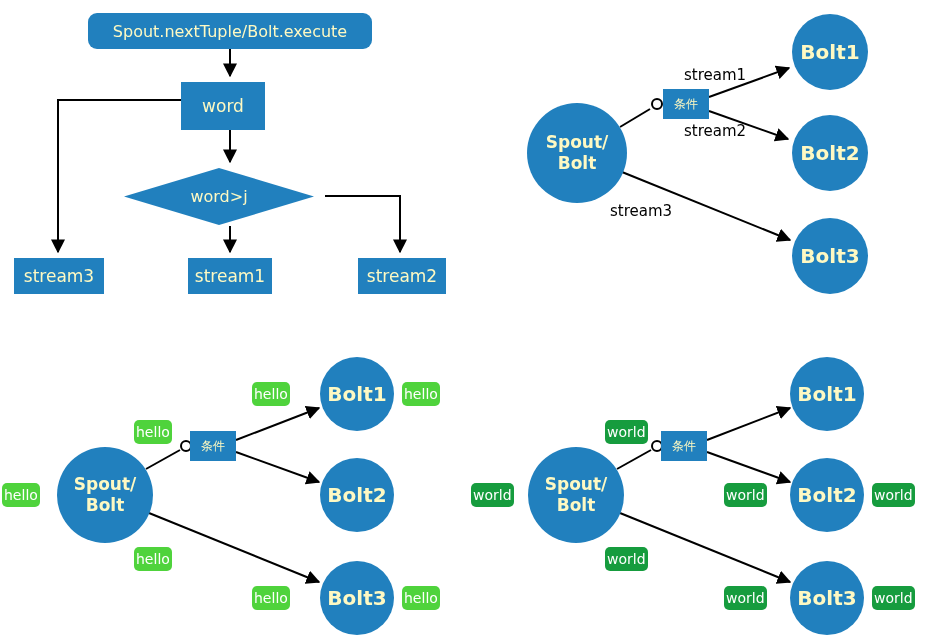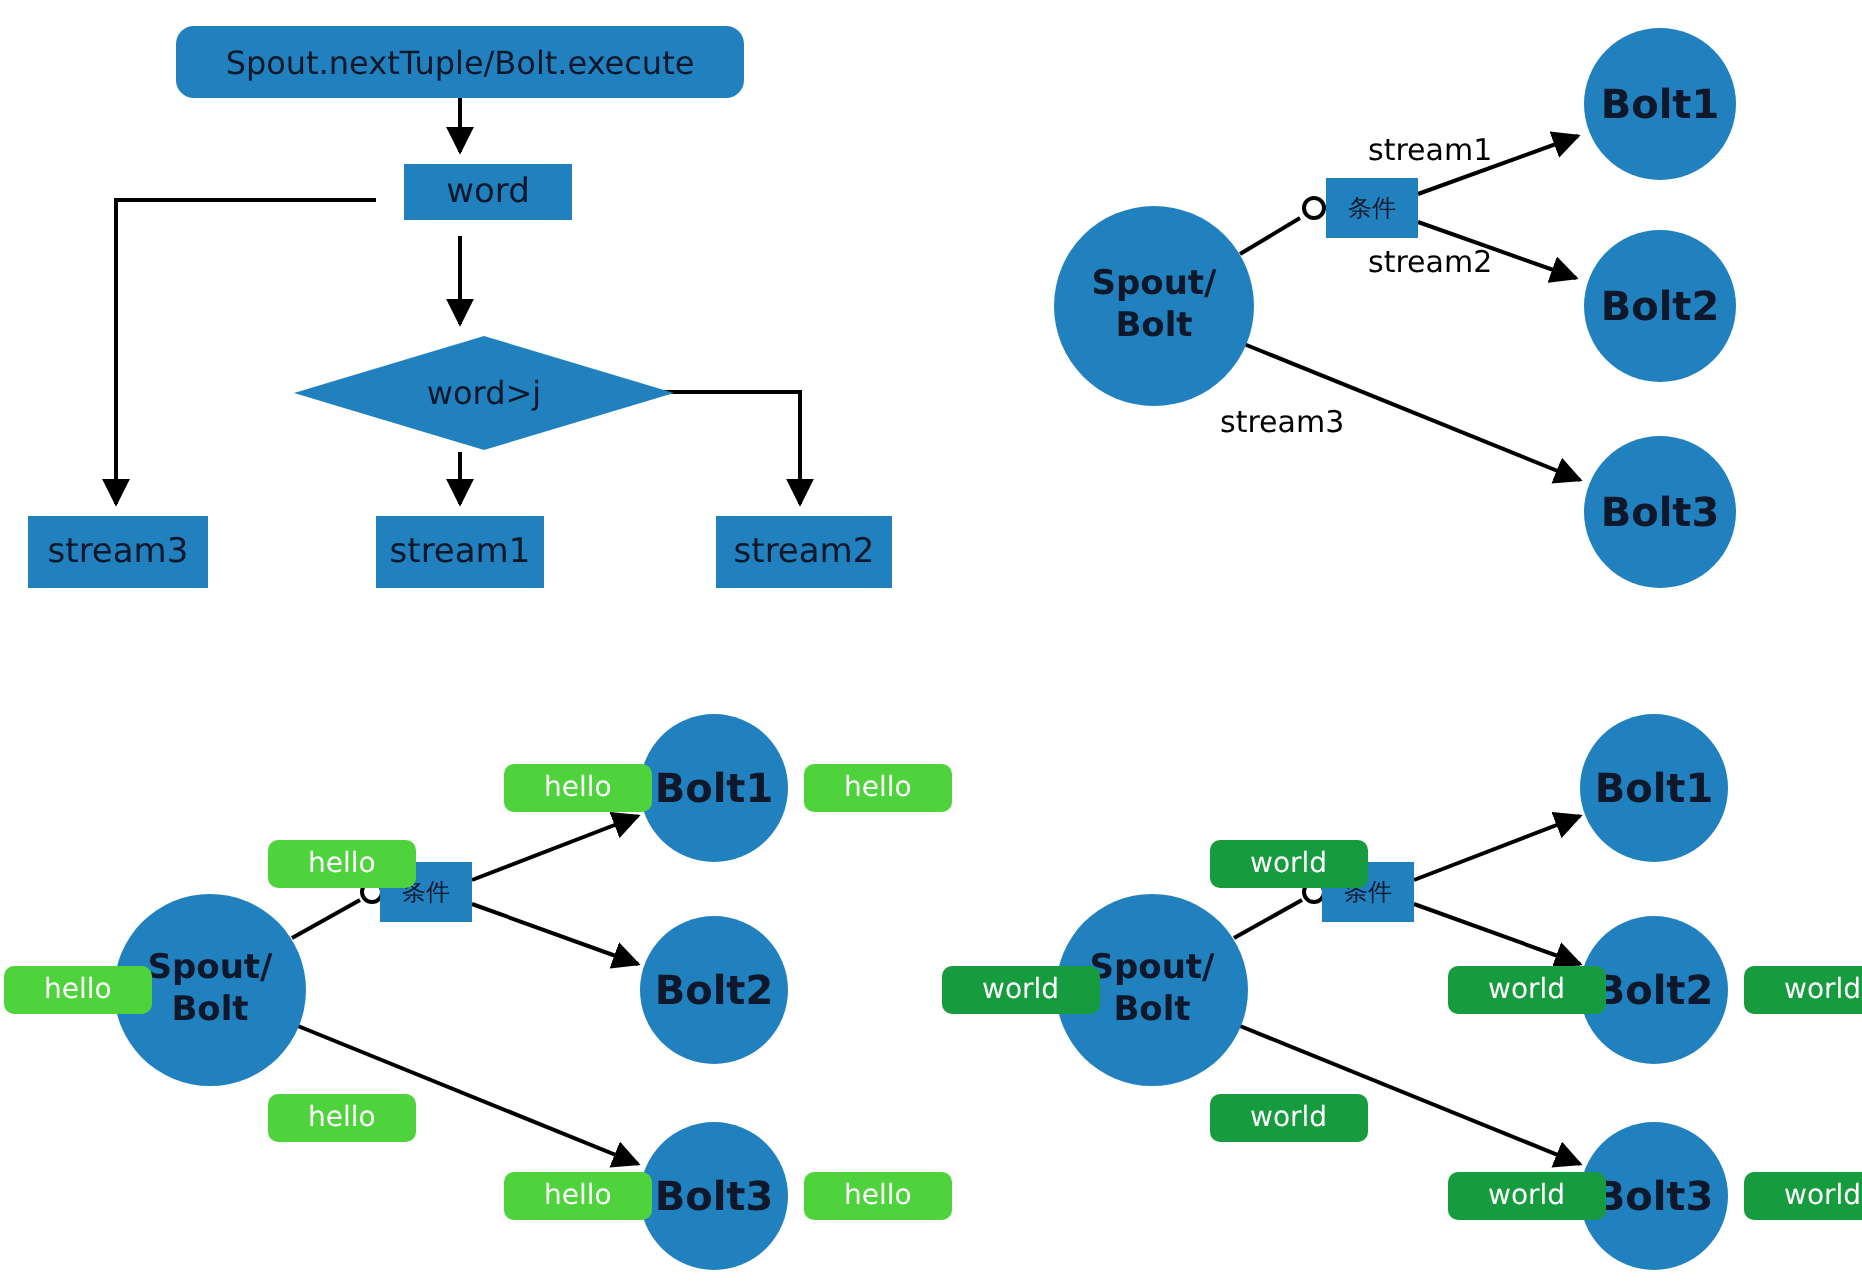--- a/index.html
+++ b/index.html
@@ -3,30 +3,30 @@
 <meta charset="utf-8">
 <style>
   * { margin:0; padding:0; box-sizing:border-box; }
   html,body { background:#fff; }
   body { font-family:"DejaVu Sans","Liberation Sans",sans-serif; }
   .canvas { position:relative; width:931px; height:641px; background:#fff; overflow:hidden; }
   .edges { position:absolute; left:0; top:0; width:931px; height:641px; }
   .edge { stroke:var(--edge-black,#000); stroke-width:2; fill:none; }
   .port { fill:#fff; stroke:var(--edge-black,#000); stroke-width:2; }
   .node { position:absolute; display:flex; align-items:center; justify-content:center;
-          background:var(--shape-blue,#2180BE); color:#0f172a; text-align:center; }
+          background:var(--shape-blue,#2180BE); color:#fef9c3; text-align:center; }
   .rounded { border-radius:9px; font-size:16px; }
   .rect { font-size:17px; }
   .diamond { clip-path:polygon(50% 0,100% 50%,50% 100%,0 50%); font-size:16px; }
   .circle { border-radius:50%; font-weight:bold; white-space:pre-line; line-height:1.25; }
   .circle.big { font-size:17px; }
   .circle.small { font-size:20px; }
   .cond { font-size:12px; }
   .badge { position:absolute; display:flex; align-items:center; justify-content:center;
-           color:#fff; font-size:14px; border-radius:5px; height:24px; padding:0 20px; }
+           color:#fff; font-size:14px; border-radius:5px; height:24px; padding:0 2px; }
   .badge.hello { background:var(--hello-green,#4FD33C); }
   .badge.world { background:var(--world-green,#169C3E); }
   .stream-label { position:absolute; color:#000; font-size:15px; }
 </style>
 </head>
 <body>
 
 <div class="canvas">
 
   <svg class="edges" width="931" height="641" viewBox="0 0 931 641">
@@ -55,22 +55,22 @@
     <circle class="port" cx="186" cy="446" r="5"></circle>
 
     <path class="edge" d="M617,469 L651,450"></path>
     <path class="edge" d="M707,440 L790,408" marker-end="url(#arrow)"></path>
     <path class="edge" d="M707,452 L790,482" marker-end="url(#arrow)"></path>
     <path class="edge" d="M620,513 L790,582" marker-end="url(#arrow)"></path>
     <circle class="port" cx="657" cy="446" r="5"></circle>
   </svg>
 
   <div class="node rounded" style="left:88px;top:13px;width:284px;height:36px">Spout.nextTuple/Bolt.execute</div>
-  <div class="node rect" style="left:202px;top:82px;width:84px;height:28px">word</div>
-  <div class="node diamond" style="left:147px;top:168px;width:190px;height:57px">word&gt;j</div>
+  <div class="node rect" style="left:181px;top:82px;width:84px;height:48px">word</div>
+  <div class="node diamond" style="left:124px;top:168px;width:190px;height:57px">word&gt;j</div>
   <div class="node rect" style="left:14px;top:258px;width:90px;height:36px">stream3</div>
   <div class="node rect" style="left:188px;top:258px;width:84px;height:36px">stream1</div>
   <div class="node rect" style="left:358px;top:258px;width:88px;height:36px">stream2</div>
 
   <div class="node circle big" style="left:527px;top:103px;width:100px;height:100px">Spout/
 Bolt</div>
   <div class="node cond" style="left:663px;top:89px;width:46px;height:30px">条件</div>
   <div class="node circle small" style="left:792px;top:14px;width:76px;height:76px">Bolt1</div>
   <div class="node circle small" style="left:792px;top:115px;width:76px;height:76px">Bolt2</div>
   <div class="node circle small" style="left:792px;top:218px;width:76px;height:76px">Bolt3</div>

